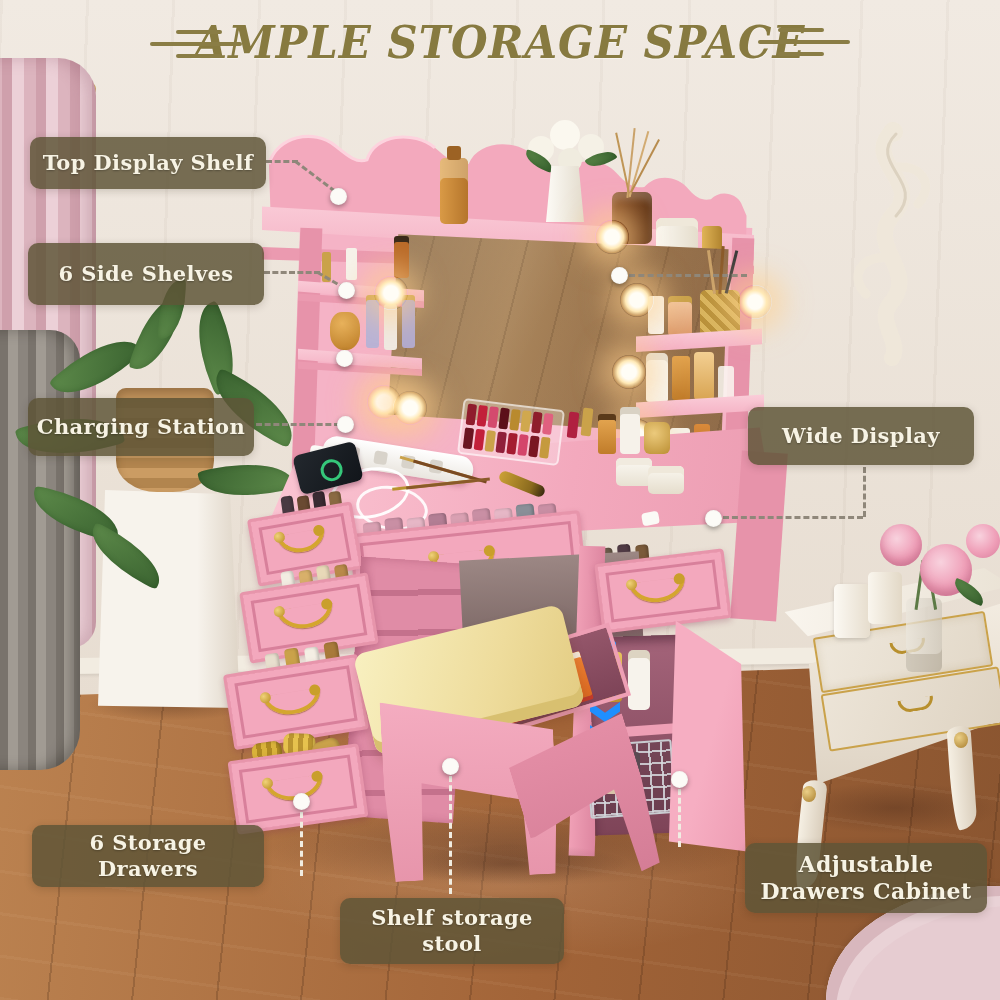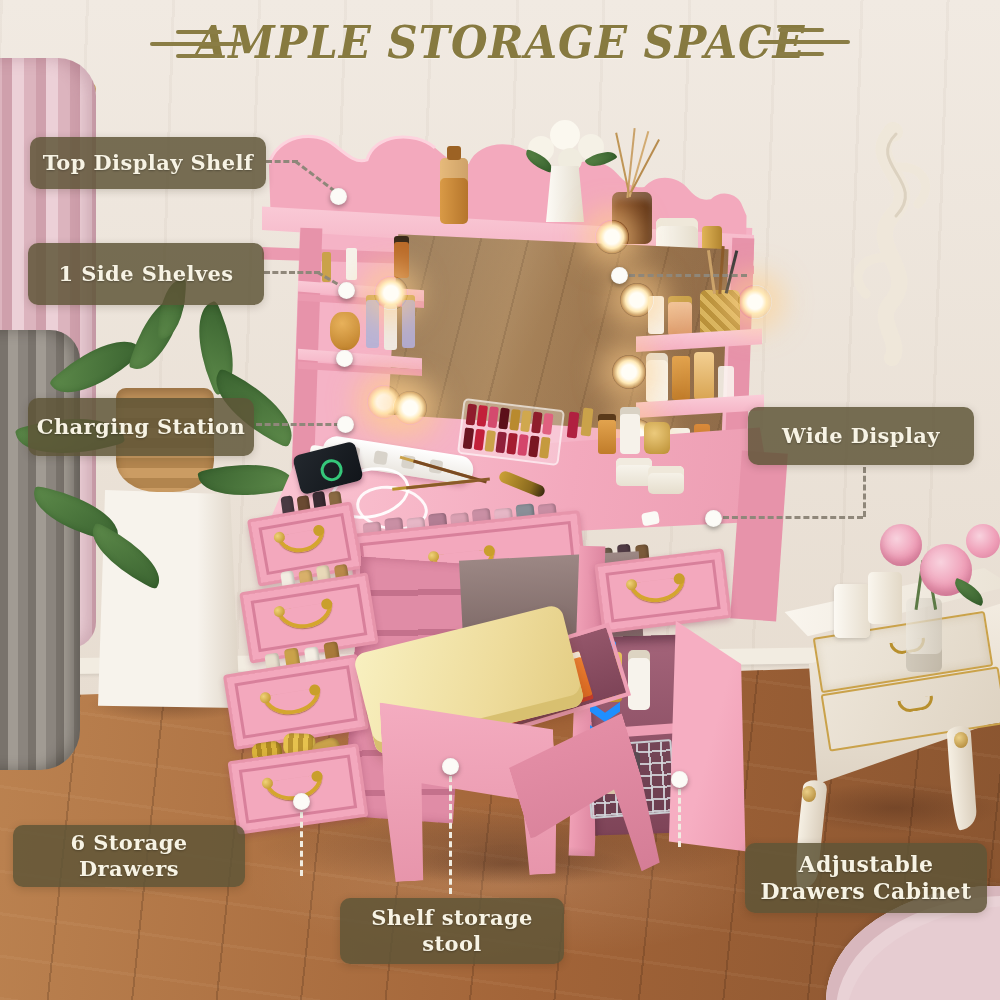--- a/index.html
+++ b/index.html
@@ -433,29 +433,29 @@
   <div class="a dot" style="left:611px;top:267px;"></div>
   <div class="a dot" style="left:705px;top:510px;"></div>
   <div class="a dot" style="left:293px;top:793px;"></div>
   <div class="a dot" style="left:442px;top:758px;"></div>
   <div class="a dot" style="left:671px;top:771px;"></div>
 
   <div class="a callout" style="left:30px;top:137px;width:236px;height:52px;">
     <span>Top Display Shelf</span>
   </div>
   <div class="a callout" style="left:28px;top:243px;width:236px;height:62px;">
-    <span>1 Side Shelves</span>
+    <span>6 Side Shelves</span>
   </div>
   <div class="a callout" style="left:28px;top:398px;width:226px;height:58px;">
     <span>Charging Station</span>
   </div>
   <div class="a callout" style="left:748px;top:407px;width:226px;height:58px;">
     <span>Wide Display</span>
   </div>
-  <div class="a callout" style="left:13px;top:825px;width:232px;height:62px;">
+  <div class="a callout" style="left:32px;top:825px;width:232px;height:62px;">
     <span>6 Storage Drawers</span>
   </div>
   <div class="a callout" style="left:340px;top:898px;width:224px;height:66px;">
     <span>Shelf storage stool</span>
   </div>
   <div class="a callout" style="left:745px;top:843px;width:242px;height:70px;font-size:22px;">
     <span>Adjustable Drawers Cabinet</span>
   </div>
 
 </div>

